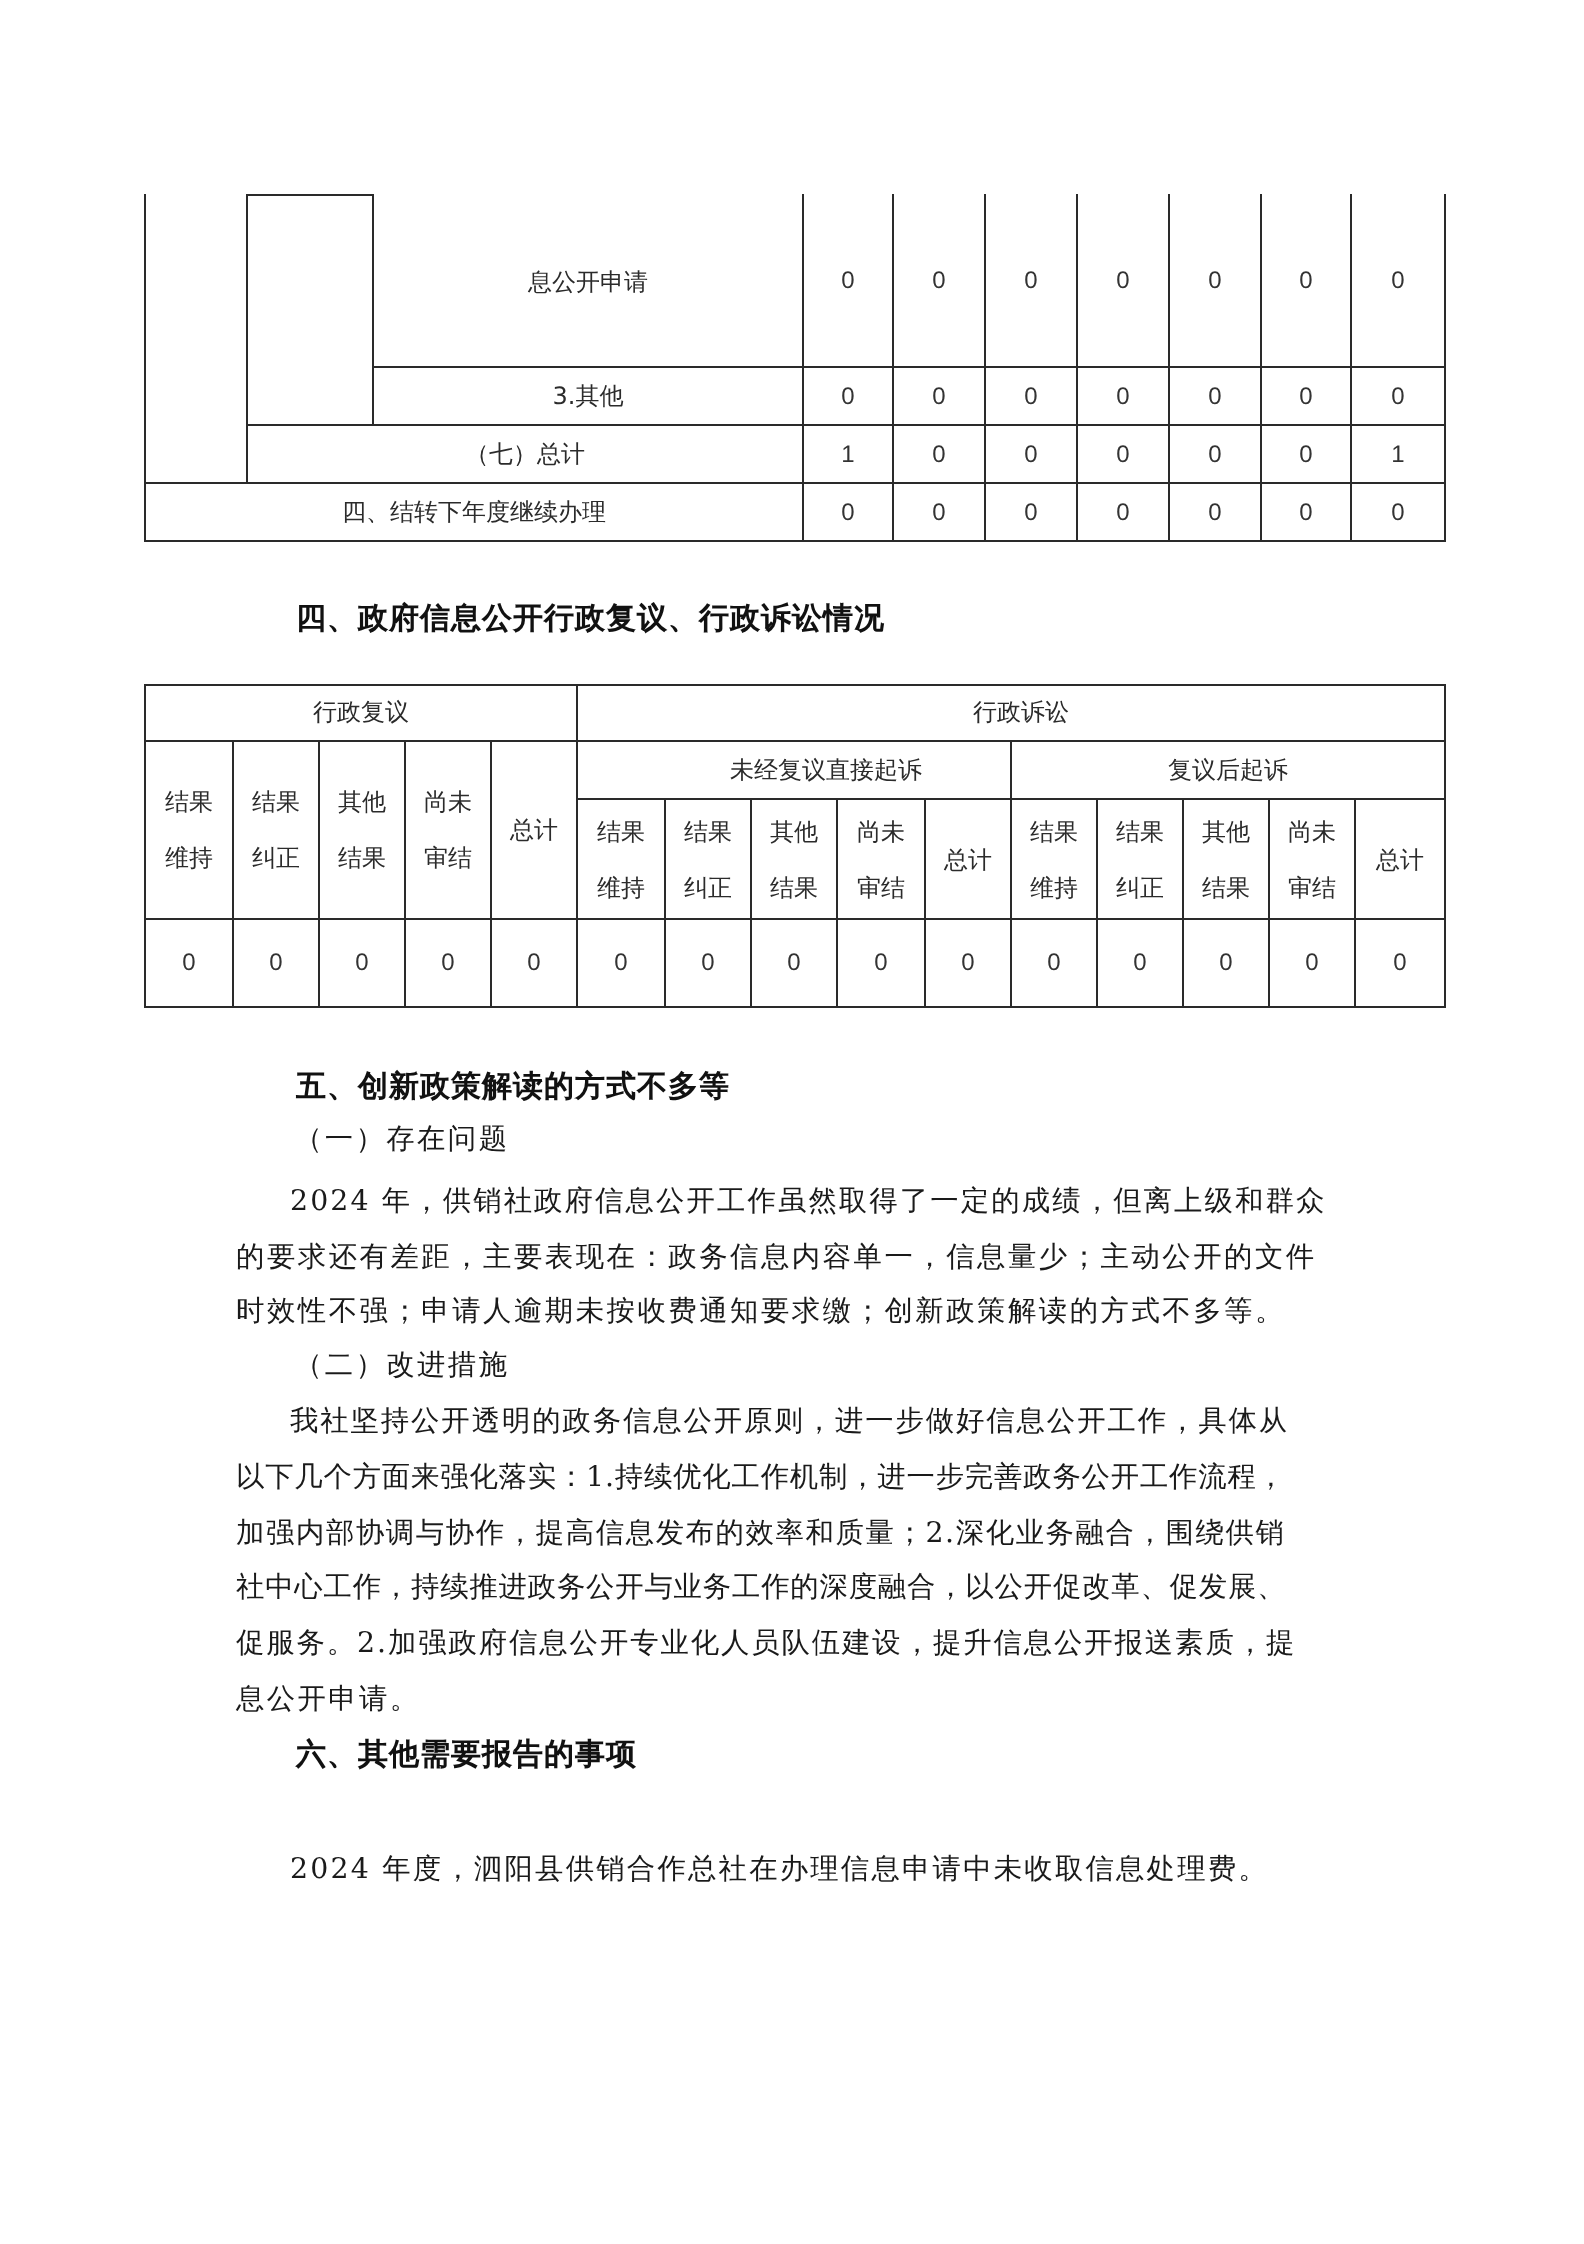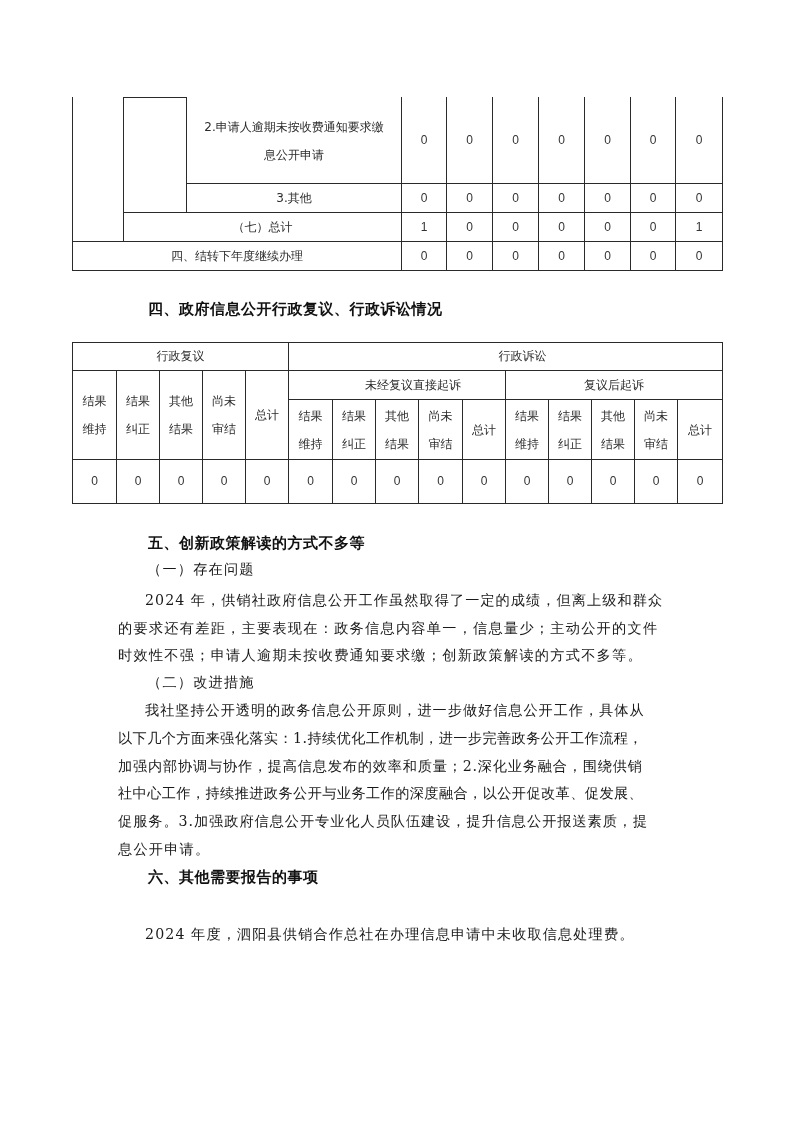--- a/index.html
+++ b/index.html
@@ -32,21 +32,20 @@
   <div class="line" style="left:675px;top:97px;width:1px;height:174px;"></div>
   <div class="line" style="left:722px;top:97px;width:1px;height:174px;"></div>
 
   <div class="line" style="left:123px;top:97px;width:64px;height:1px;"></div>
   <div class="line" style="left:186px;top:183px;width:537px;height:1px;"></div>
   <div class="line" style="left:123px;top:212px;width:600px;height:1px;"></div>
   <div class="line" style="left:72px;top:241px;width:651px;height:1px;"></div>
   <div class="line" style="left:72px;top:270px;width:651px;height:1px;"></div>
 
   <div class="cell" style="left:187px;top:98px;width:214px;height:85px;flex-direction:column;line-height:28px;">
-    <div>2.申请人逾期未按收费通知要求缴</div>
     <div>息公开申请</div>
   </div>
   <div class="cell" style="left:187px;top:184px;width:214px;height:28px;">3.其他</div>
   <div class="cell" style="left:124px;top:213px;width:277px;height:28px;">（七）总计</div>
   <div class="cell" style="left:73px;top:242px;width:328px;height:28px;">四、结转下年度继续办理</div>
 
   <div id="t1-values">
       <div class="cell num" style="left: 402px; top: 98px; width: 44px; height: 85px;">0</div>
       <div class="cell num" style="left: 447px; top: 98px; width: 45px; height: 85px;">0</div>
       <div class="cell num" style="left: 493px; top: 98px; width: 45px; height: 85px;">0</div>
@@ -102,21 +101,21 @@
   <div class="line" style="left:332px;top:399px;width:1px;height:105px;"></div>
   <div class="line" style="left:375px;top:399px;width:1px;height:105px;"></div>
   <div class="line" style="left:418px;top:399px;width:1px;height:105px;"></div>
   <div class="line" style="left:462px;top:399px;width:1px;height:105px;"></div>
   <div class="line" style="left:548px;top:399px;width:1px;height:105px;"></div>
   <div class="line" style="left:591px;top:399px;width:1px;height:105px;"></div>
   <div class="line" style="left:634px;top:399px;width:1px;height:105px;"></div>
   <div class="line" style="left:677px;top:399px;width:1px;height:105px;"></div>
 
   <div class="cell" style="left:73px;top:343px;width:215px;height:27px;">行政复议</div>
-  <div class="cell" style="left:306px;top:343px;width:433px;height:27px;">行政诉讼</div>
+  <div class="cell" style="left:294px;top:343px;width:433px;height:27px;">行政诉讼</div>
   <div class="cell" style="left:305px;top:371px;width:216px;height:28px;font-family:Liberation Serif, serif;">未经复议直接起诉</div>
   <div class="cell" style="left:506px;top:371px;width:216px;height:28px;">复议后起诉</div>
 
   <div id="t2-headers">
       <div class="cell" style="left: 73px; top: 371px; width: 43px; height: 88px; flex-direction: column; line-height: 28px;">
         <div>结果</div>
         <div>维持</div>
       </div>
       <div class="cell" style="left: 117px; top: 371px; width: 42px; height: 88px; flex-direction: column; line-height: 28px;">
         <div>结果</div>
@@ -194,17 +193,17 @@
 <div class="h2" style="left:148px;top:534px;">五、创新政策解读的方式不多等</div>
 <div class="p" style="left:147px;top:560px;">（一）存在问题</div>
 <div class="p" style="left:145px;top:591px;letter-spacing:1.05px;">2024 年，供销社政府信息公开工作虽然取得了一定的成绩，但离上级和群众</div>
 <div class="p" style="left:118px;top:619px;letter-spacing:1.25px;">的要求还有差距，主要表现在：政务信息内容单一，信息量少；主动公开的文件</div>
 <div class="p" style="left:118px;top:646px;letter-spacing:1.25px;">时效性不强；申请人逾期未按收费通知要求缴；创新政策解读的方式不多等。</div>
 <div class="p" style="left:147px;top:673px;">（二）改进措施</div>
 <div class="p" style="left:145px;top:701px;letter-spacing:0.95px;">我社坚持公开透明的政务信息公开原则，进一步做好信息公开工作，具体从</div>
 <div class="p" style="left:118px;top:729px;letter-spacing:0.4px;">以下几个方面来强化落实：1.持续优化工作机制，进一步完善政务公开工作流程，</div>
 <div class="p" style="left:118px;top:757px;letter-spacing:0.8px;">加强内部协调与协作，提高信息发布的效率和质量；2.深化业务融合，围绕供销</div>
 <div class="p" style="left:118px;top:784px;letter-spacing:0.4px;">社中心工作，持续推进政务公开与业务工作的深度融合，以公开促改革、促发展、</div>
-<div class="p" style="left:118px;top:812px;letter-spacing:0.95px;">促服务。3.加强政府信息公开专业化人员队伍建设，提升信息公开报送素质，提</div>
+<div class="p" style="left:118px;top:812px;letter-spacing:0.95px;">促服务。2.加强政府信息公开专业化人员队伍建设，提升信息公开报送素质，提</div>
 <div class="p" style="left:118px;top:840px;letter-spacing:1.2px;">息公开申请。</div>
 
 <div class="h2" style="left:148px;top:868px;">六、其他需要报告的事项</div>
 <div class="p" style="left:145px;top:897px;letter-spacing:1.1px;margin-top:28px;">2024 年度，泗阳县供销合作总社在办理信息申请中未收取信息处理费。</div>
 
 </body></html>

